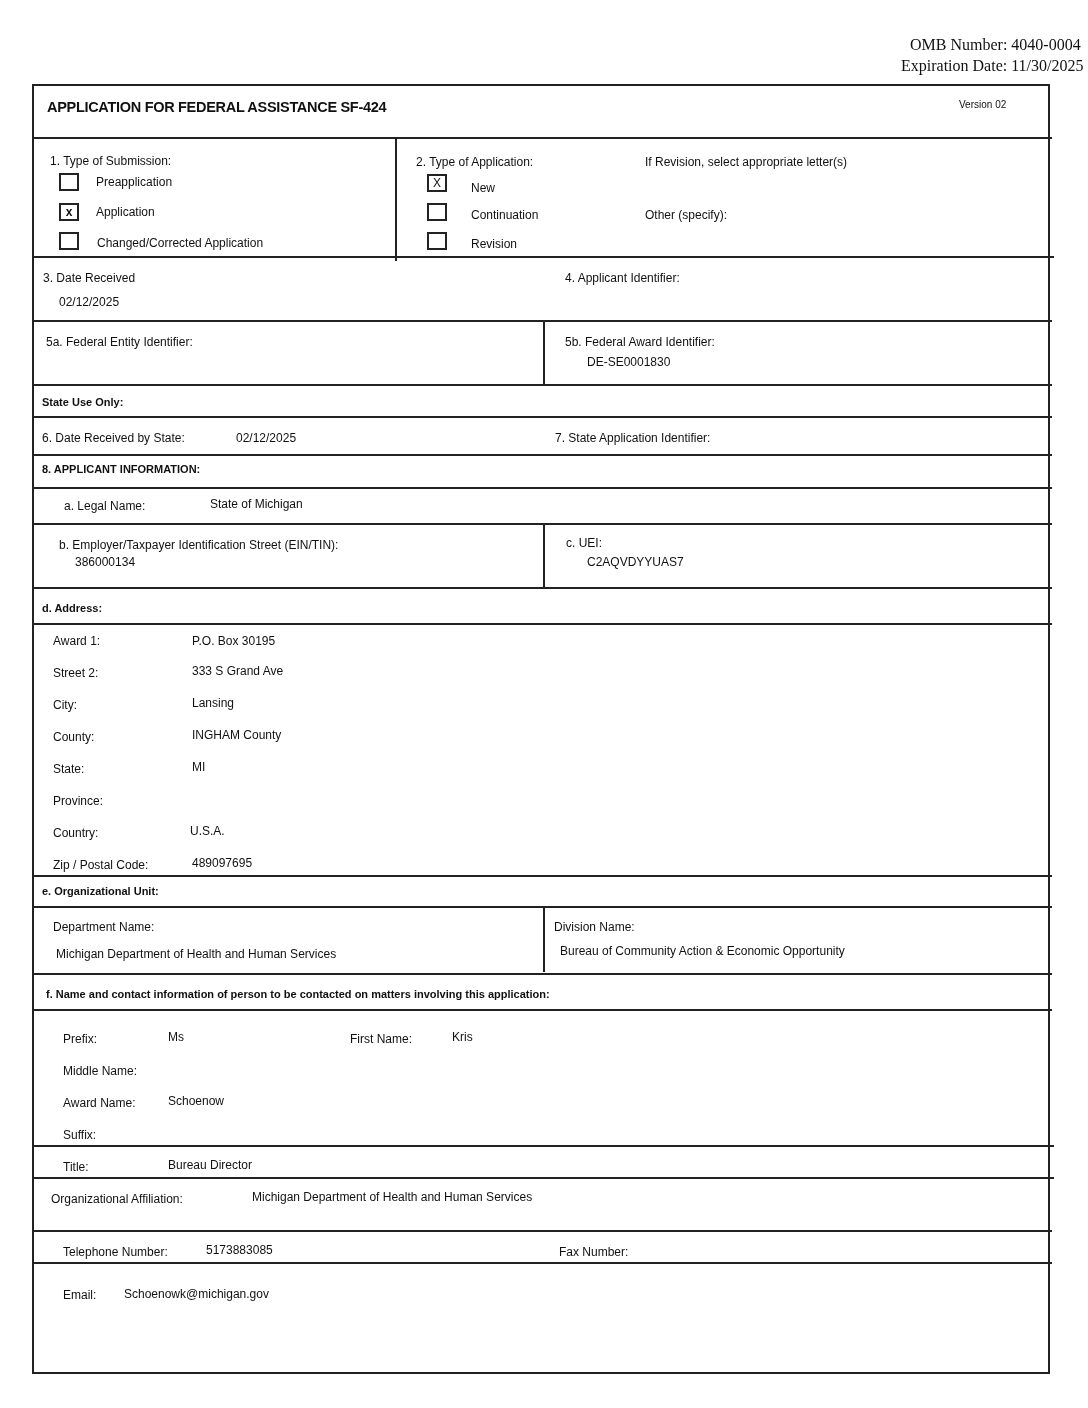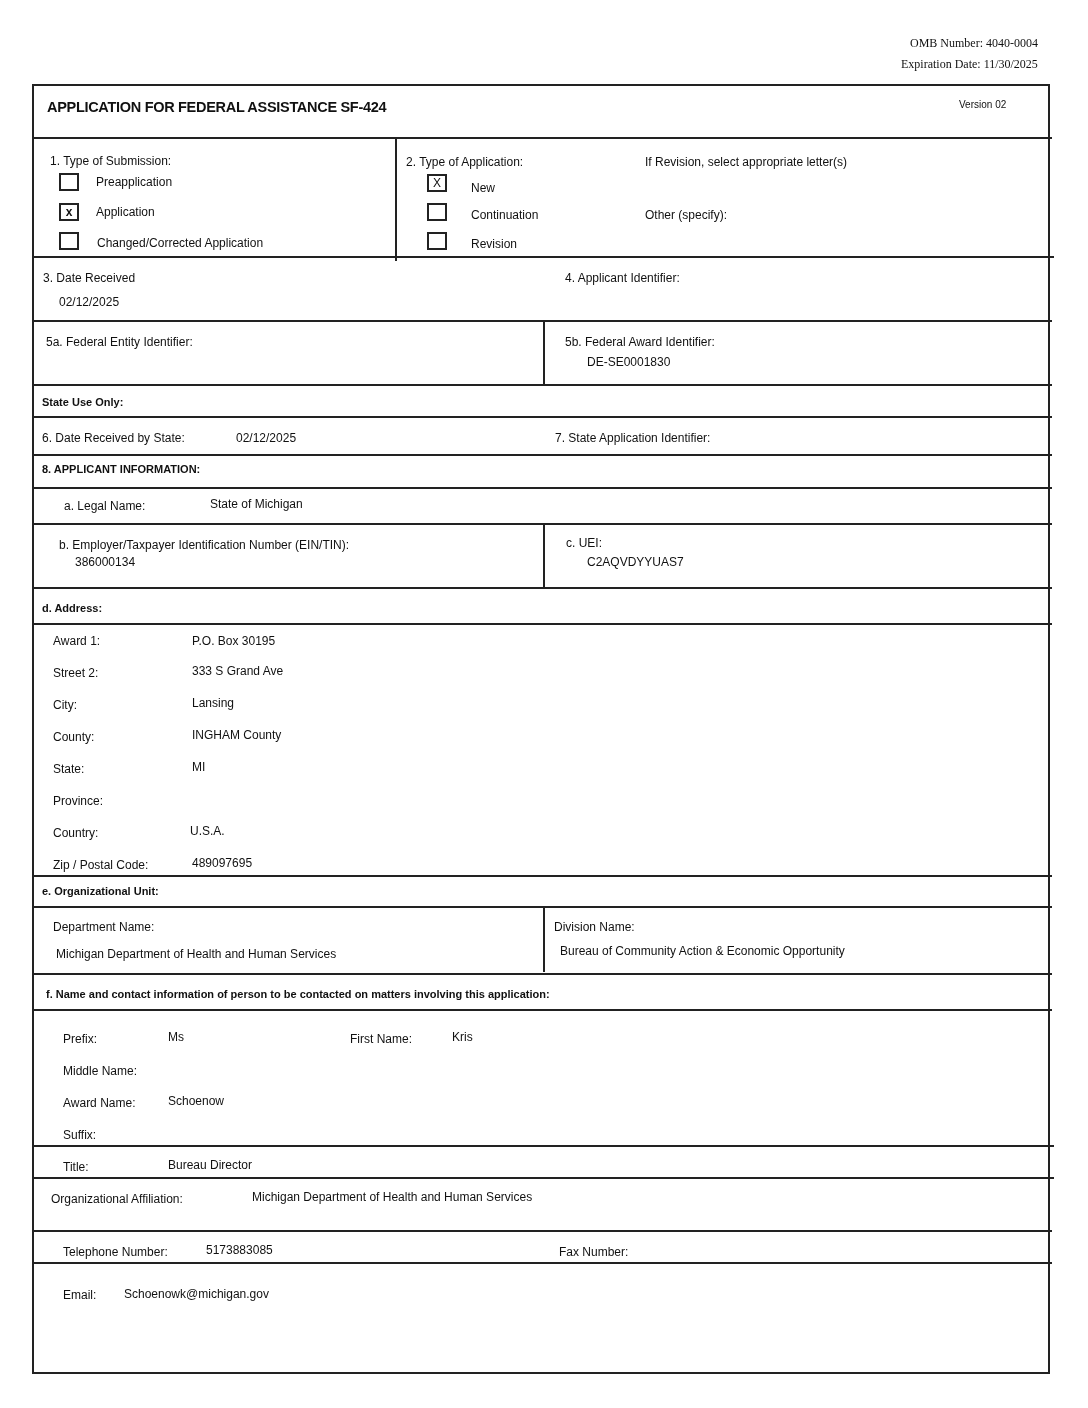--- a/index.html
+++ b/index.html
@@ -1,18 +1,18 @@
 <!DOCTYPE html>
 <html><head>
 <meta charset="utf-8">
 <style>
   html, body { margin:0; padding:0; background:#fff; }
   body { width:1088px; height:1408px; position:relative; font-family:"Liberation Sans", sans-serif; color:#111; font-size:12px; overflow:hidden; }
   .abs { position:absolute; white-space:nowrap; }
-  .omb { font-family:"Liberation Serif", serif; font-size:12px; }
+  .omb { font-family:"Liberation Serif", serif; font-size:16px; }
   .frame { position:absolute; left:32px; top:84px; width:1018px; height:1290px; border:2px solid #222; box-sizing:border-box; }
   .hline { position:absolute; height:0; border-top:2px solid #222; }
   .vline { position:absolute; width:0; border-left:2px solid #222; }
   .title { font-size:14.5px; font-weight:bold; letter-spacing:-0.3px; }
   .version { font-size:10px; }
   .lbl { font-size:12px; }
   .val { font-size:12px; }
   .bold { font-weight:bold; font-size:11px; }
   .cb { position:absolute; width:20px; height:18px; border:2px solid #222; box-sizing:border-box; display:flex; align-items:center; justify-content:center; font-size:12px; }
 </style>
@@ -31,21 +31,21 @@
 <div class="vline" style="left:395px;top:139px;height:122px;"></div>
 <div class="abs lbl" style="left:50px;top:154px;">1.  Type of Submission:</div>
 
 <div class="cb" style="left:59px;top:173px;"></div>
 <div class="abs lbl" style="left:96px;top:175px;">Preapplication</div>
 <div class="cb" style="left:59px;top:203px;font-weight:bold;">x</div>
 <div class="abs lbl" style="left:96px;top:205px;">Application</div>
 <div class="cb" style="left:59px;top:232px;"></div>
 <div class="abs lbl" style="left:97px;top:236px;">Changed/Corrected Application</div>
 
-<div class="abs lbl" style="left:406px;top:155px;text-align:right;">2. Type of Application:</div>
+<div class="abs lbl" style="left:416px;top:155px;text-align:right;">2. Type of Application:</div>
 <div class="cb" style="left:427px;top:174px;">X</div>
 <div class="abs lbl" style="left:471px;top:181px;">New</div>
 <div class="cb" style="left:427px;top:203px;"></div>
 <div class="abs lbl" style="left:471px;top:208px;">Continuation</div>
 <div class="cb" style="left:427px;top:232px;"></div>
 <div class="abs lbl" style="left:471px;top:237px;">Revision</div>
 
 <div class="abs lbl" style="left:645px;top:155px;">If Revision, select appropriate letter(s)</div>
 <div class="abs lbl" style="left:645px;top:208px;">Other (specify):</div>
 
@@ -71,21 +71,21 @@
 <div class="hline" style="left:32px;top:454px;width:1020px;"></div>
 
 <div class="abs bold" style="left:42px;top:463px;">8. APPLICANT INFORMATION:</div>
 <div class="hline" style="left:32px;top:487px;width:1020px;"></div>
 
 <div class="abs lbl" style="left:64px;top:499px;">a. Legal Name:</div>
 <div class="abs val" style="left:210px;top:497px;">State of Michigan</div>
 <div class="hline" style="left:32px;top:523px;width:1020px;"></div>
 
 <div class="vline" style="left:543px;top:525px;height:62px;"></div>
-<div class="abs lbl" style="left:59px;top:538px;">b.  Employer/Taxpayer Identification Number (EIN/TIN):</div>
+<div class="abs lbl" style="left:59px;top:538px;">b.  Employer/Taxpayer Identification Street (EIN/TIN):</div>
 <div class="abs val" style="left:75px;top:555px;">386000134</div>
 <div class="abs lbl" style="left:566px;top:536px;">c.  UEI:</div>
 <div class="abs val" style="left:587px;top:555px;">C2AQVDYYUAS7</div>
 <div class="hline" style="left:32px;top:587px;width:1020px;"></div>
 
 <div class="abs bold" style="left:42px;top:602px;">d. Address:</div>
 <div class="hline" style="left:32px;top:623px;width:1020px;"></div>
 
 <div class="abs lbl" style="left:53px;top:634px;">Award 1:</div>
 <div class="abs val" style="left:192px;top:634px;">P.O. Box 30195</div>

